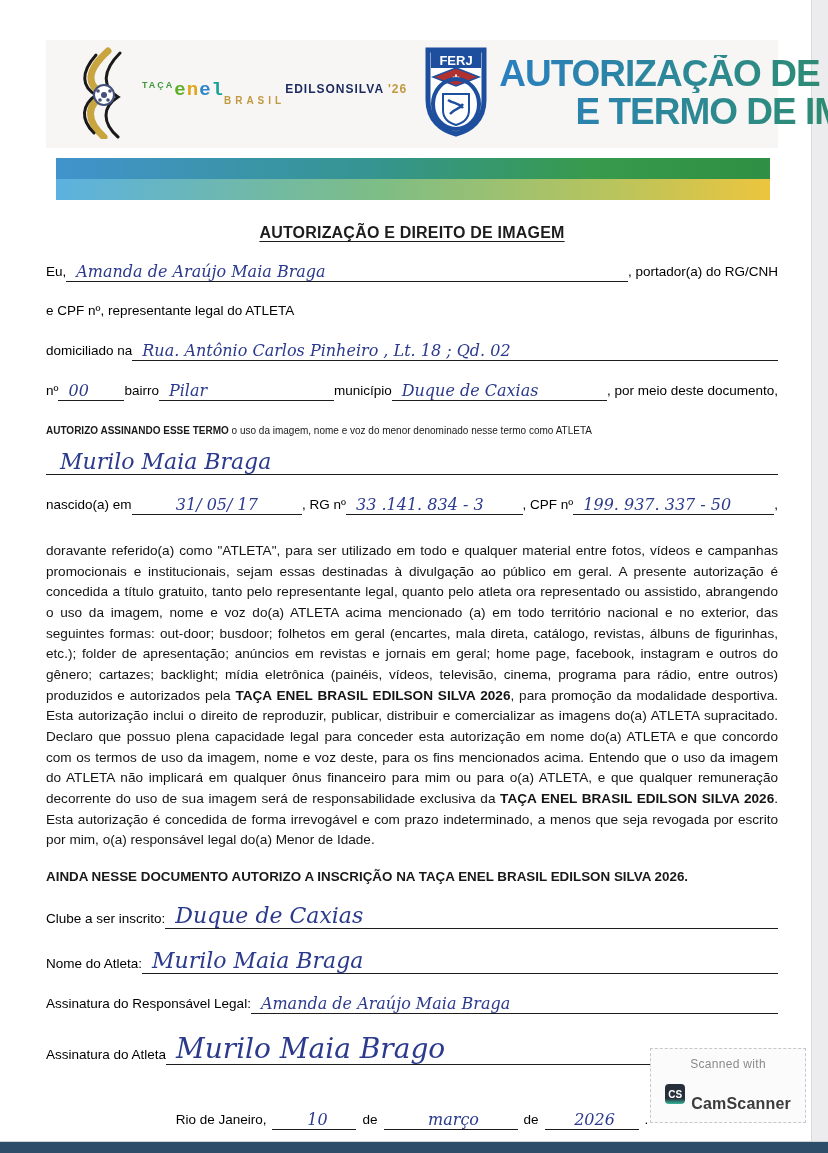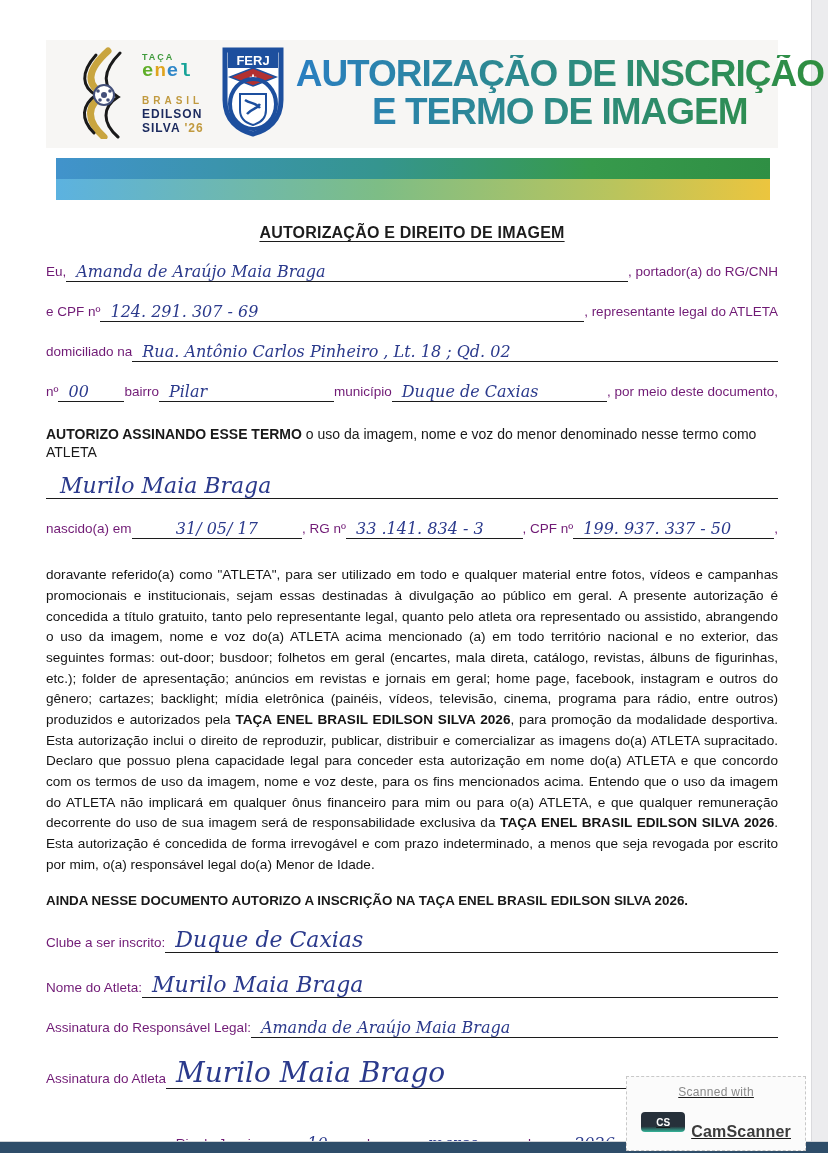--- a/index.html
+++ b/index.html
@@ -22,21 +22,21 @@
     padding:40px 50px 0 46px;
   }
 
   
   .header{
     display:flex;align-items:center;gap:10px;
     padding:4px 6px 6px 28px;background:#f7f6f4;
   }
   .logo-taca{display:flex;align-items:center;gap:4px;flex:0 0 auto;}
   .swirl svg{display:block;}
-  .taca-text{display:flex;flex-direction:column;line-height:1;}
+  .taca-text{display:flex;line-height:1;}
   .taca-word{font-size:9px;font-weight:bold;color:#3f9a3c;letter-spacing:2px;}
   .enel-word{font-size:19px;font-weight:bold;letter-spacing:1px;font-family:Liberation Mono, monospace;}
   .enel-word .l1{color:#5fae27}.enel-word .l2{color:#e0a41e}
   .enel-word .l3{color:#2e86c8}.enel-word .l4{color:#17a398}
   .brasil-word{font-size:10px;font-weight:bold;color:#c19a3f;letter-spacing:4px;margin-top:15px;}
   .edilson-word,.silva-word{font-size:12px;font-weight:bold;color:#1b2a5e;letter-spacing:1px;margin-top:2px;}
   .silva-word .yr{color:#c19a3f;}
   .ferj{flex:0 0 auto;margin-left:6px;}
   .title-block{flex:1;text-align:center;line-height:1.04;padding-right:4px;}
   .doc-title{
@@ -54,61 +54,61 @@
 
   
   .section-title{
     text-align:center;font-weight:bold;font-size:16px;letter-spacing:0.2px;
     text-decoration:underline;text-underline-offset:3px;
     margin-top:24px;color:#1c1c1c;
   }
 
   
   .form-line{display:flex;align-items:flex-end;margin-top:21px;}
-  .label{font-size:13.5px;white-space:nowrap;padding-bottom:3px;color:#701a75;}
+  .label{font-size:13.5px;white-space:nowrap;padding-bottom:3px;color:#000000;}
   .fill{
     flex:1;border-bottom:1.7px solid #1c1c1c;
     padding:0 4px 0 10px;min-height:18px;
   }
   .hw{
     font-family:"DejaVu Serif",serif;font-style:italic;
     color:#2b3a8c;font-size:16px;line-height:1;white-space:nowrap;
     display:inline-block;padding-bottom:1px;
   }
   .hw.big{font-size:22px;}
   .hw.huge{font-size:28px;}
-  .authorize-line{margin-top:23px;font-size:14px;line-height:1.3;}
+  .authorize-line{margin-top:23px;font-size:10px;line-height:1.3;}
   .athlete-line{margin-top:14px;}
   .athlete-line .fill{padding-left:14px;}
 
   
   .body-par{
     margin-top:26px;font-size:13.6px;line-height:1.52;text-align:justify;
     color:#141414;
   }
   .heading-line{margin-top:18px;font-weight:bold;font-size:13.4px;}
 
   
   .date-line{display:flex;align-items:flex-end;justify-content:center;margin-top:46px;gap:6px;}
   .date-line .fill{flex:none;}
   .fill.w70{width:70px;text-align:center;}
   .fill.w120{width:120px;text-align:center;}
   .fill.w80{width:80px;text-align:center;}
   .fill.w90{width:90px;text-align:center;padding-left:4px;}
 
   
   .cam-badge{
-    position:absolute;right:22px;bottom:2px;z-index:4;
+    position:absolute;right:22px;bottom:30px;z-index:4;
     border:1px dashed #c8c8c8;background:#fbfbfb;
-    padding:8px 14px 9px;text-align:center;text-decoration:underline;
+    padding:8px 14px 9px;text-align:center;
   }
   .cam-badge .scanned{font-size:12px;color:#8a8a8a;letter-spacing:0.3px;}
   .cam-row{display:flex;align-items:center;gap:6px;margin-top:4px;}
   .cs-icon{
-    width:44px;height:20px;border-radius:4px;
+    width:20px;height:20px;border-radius:4px;
     background:linear-gradient(180deg,#26303a 0%,#26303a 72%,#35b79b 100%);
     color:#fff;font-size:10px;font-weight:bold;
     display:flex;align-items:center;justify-content:center;
   }
   .cam-name{font-size:16px;font-weight:bold;color:#3c3c3c;letter-spacing:0.2px;margin-top:20px;}
 </style>
 </head>
 <body>
 
 <div class="scan-edge-right"></div>
@@ -166,21 +166,20 @@
   <div class="section-title">AUTORIZAÇÃO E DIREITO DE IMAGEM</div>
 
   <div class="form-line">
     <span class="label">Eu,</span>
     <span class="fill"><span class="hw">Amanda de Araújo Maia Braga</span></span>
     <span class="label">, portador(a) do RG/CNH</span>
   </div>
 
   <div class="form-line">
     <span class="label">e CPF nº</span>
-    <span class="fill" style="flex:1.35"><span class="hw">124. 291. 307 - 69</span></span>
     <span class="label">, representante legal do ATLETA</span>
   </div>
 
   <div class="form-line">
     <span class="label">domiciliado na</span>
     <span class="fill"><span class="hw">Rua. Antônio Carlos Pinheiro , Lt. 18 ; Qd. 02</span></span>
   </div>
 
   <div class="form-line">
     <span class="label">nº</span>

